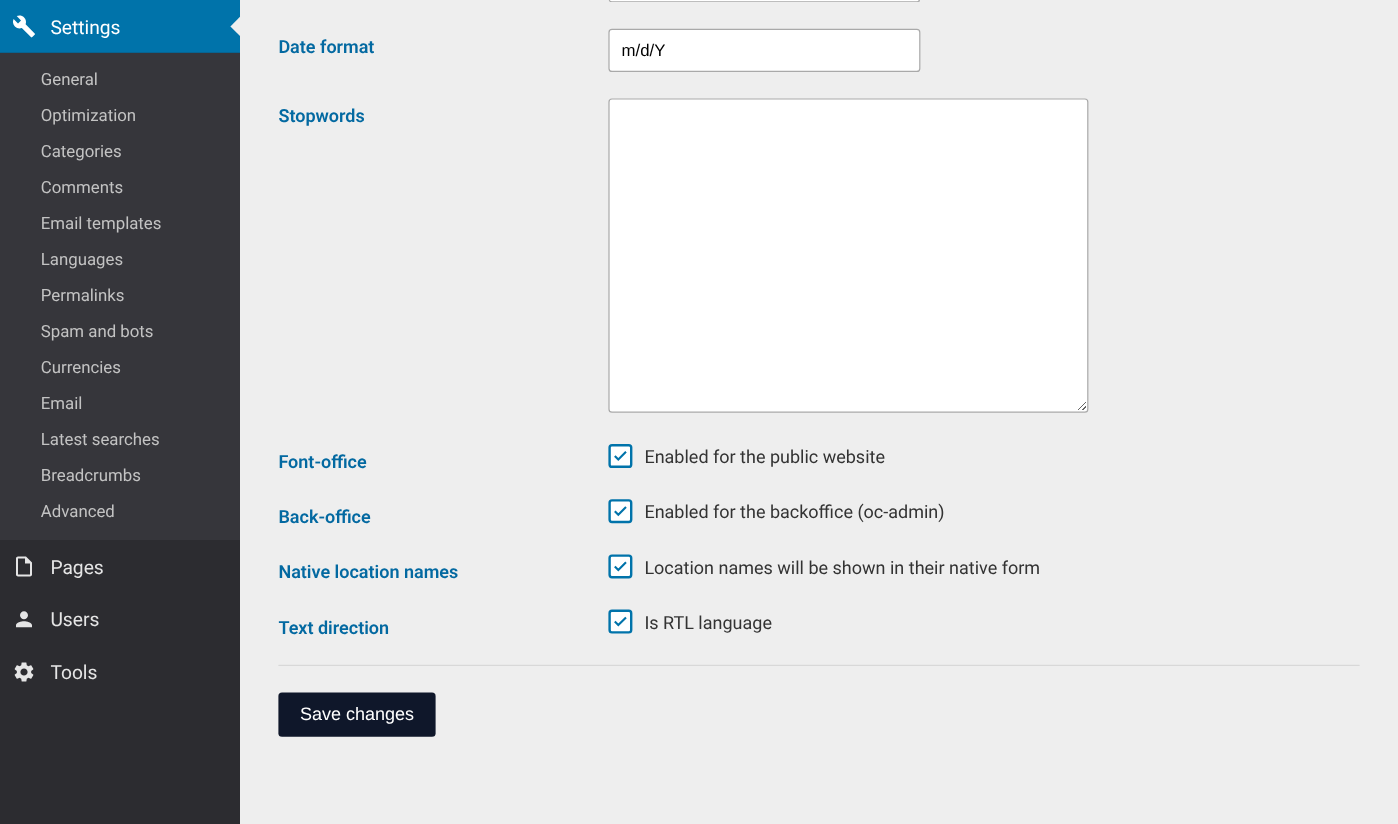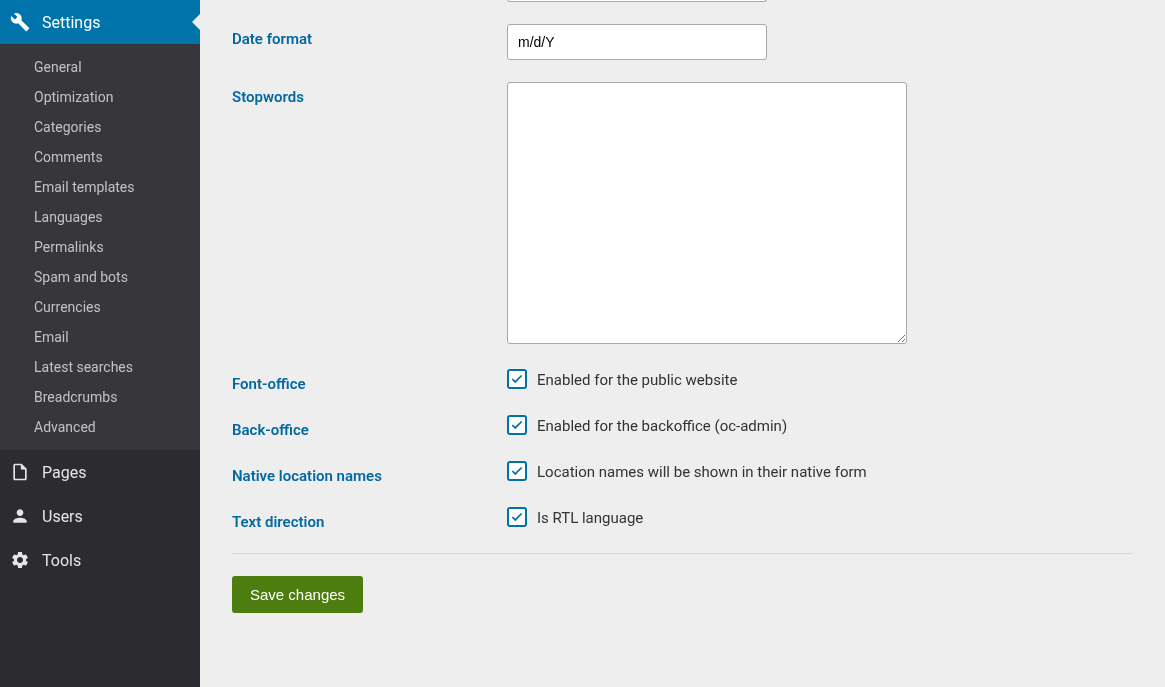--- a/index.html
+++ b/index.html
@@ -151,21 +151,21 @@
     .checkbox-label {
       font-size: 15px;
       color: #333;
     }
     .divider {
       border: none;
       border-top: 1px solid #d8d8d8;
       margin: 18px 0 22px 0;
     }
     .btn-primary {
-      background: #4d7c0f;
+      background: #0f172a;
       color: #ffffff;
       border: none;
       padding: 10px 18px;
       border-radius: 3px;
       font-size: 15px;
       cursor: pointer;
     }
     .top-clipped {
       margin-top: -18px;
     }

